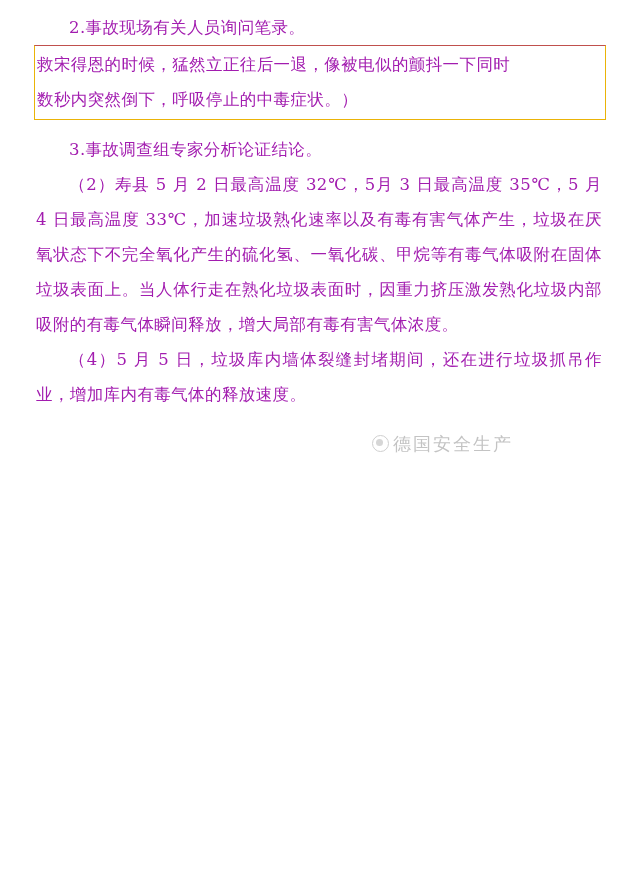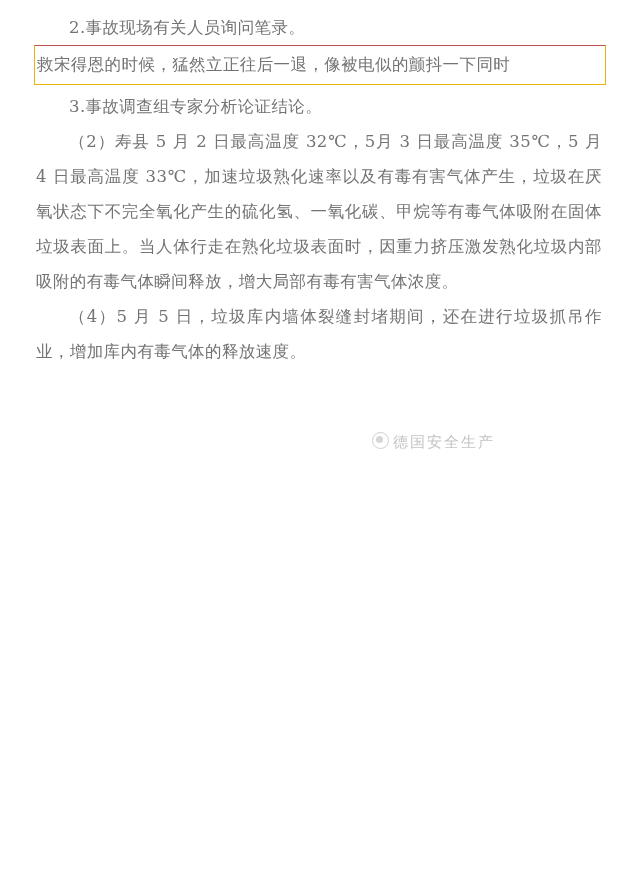--- a/index.html
+++ b/index.html
@@ -22,46 +22,46 @@
     box-sizing: border-box;
     padding: 10px 36px 0 36px;
   }
   .para {
     font-size: 16.5px;
     line-height: 35px;
     letter-spacing: 0.4px;
     text-align: justify;
     text-justify: inter-ideograph;
     margin: 0;
-    color: #737373;
+    color: #a21caf;
   }
   .indent2 {
     text-indent: 2em;
   }
   .boxed-wrap {
     position: relative;
     margin: 0;
   }
   .boxed {
     border: 1px solid #eab308;
     border-top: 1px solid #c0504d;
     padding: 1px 4px 2px 2px;
     margin: 0 -4px 0 -2px;
   }
   .boxed .para {
     text-indent: 0;
   }
   .section-block {
-    margin-top: 4px;
+    margin-top: 12px;
   }
   .watermark {
     position: absolute;
     left: 372px;
     top: 432px;
-    font-size: 15px;
+    font-size: 18px;
     color: #b9b9b9;
     font-family: "DejaVu Sans", "Liberation Sans", sans-serif;
     letter-spacing: 2px;
     white-space: nowrap;
     pointer-events: none;
     opacity: 0.85;
   }
   .wm-logo {
     display: inline-block;
     width: 15px;
@@ -87,20 +87,21 @@
 <body>
 
 <div class="page">
 
   <p class="para indent2">2.事故现场有关人员询问笔录。</p>
 
 
   <div class="boxed-wrap">
     <div class="boxed">
       <p class="para">救宋得恩的时候，猛然立正往后一退，像被电似的颤抖一下同时</p>
+      <p class="para">数秒内突然倒下，呼吸停止的中毒症状。）</p>
     </div>
   </div>
 
   <div class="section-block">
     <p class="para indent2">3.事故调查组专家分析论证结论。</p>
     <p class="para indent2">（2）寿县 5 月 2 日最高温度 32℃，5月 3 日最高温度 35℃，5 月 4 日最高温度 33℃，加速垃圾熟化速率以及有毒有害气体产生，垃圾在厌氧状态下不完全氧化产生的硫化氢、一氧化碳、甲烷等有毒气体吸附在固体垃圾表面上。当人体行走在熟化垃圾表面时，因重力挤压激发熟化垃圾内部吸附的有毒气体瞬间释放，增大局部有毒有害气体浓度。</p>
     <p class="para indent2">（4）5 月 5 日，垃圾库内墙体裂缝封堵期间，还在进行垃圾抓吊作业，增加库内有毒气体的释放速度。</p>
   </div>
 
   <div class="watermark">

